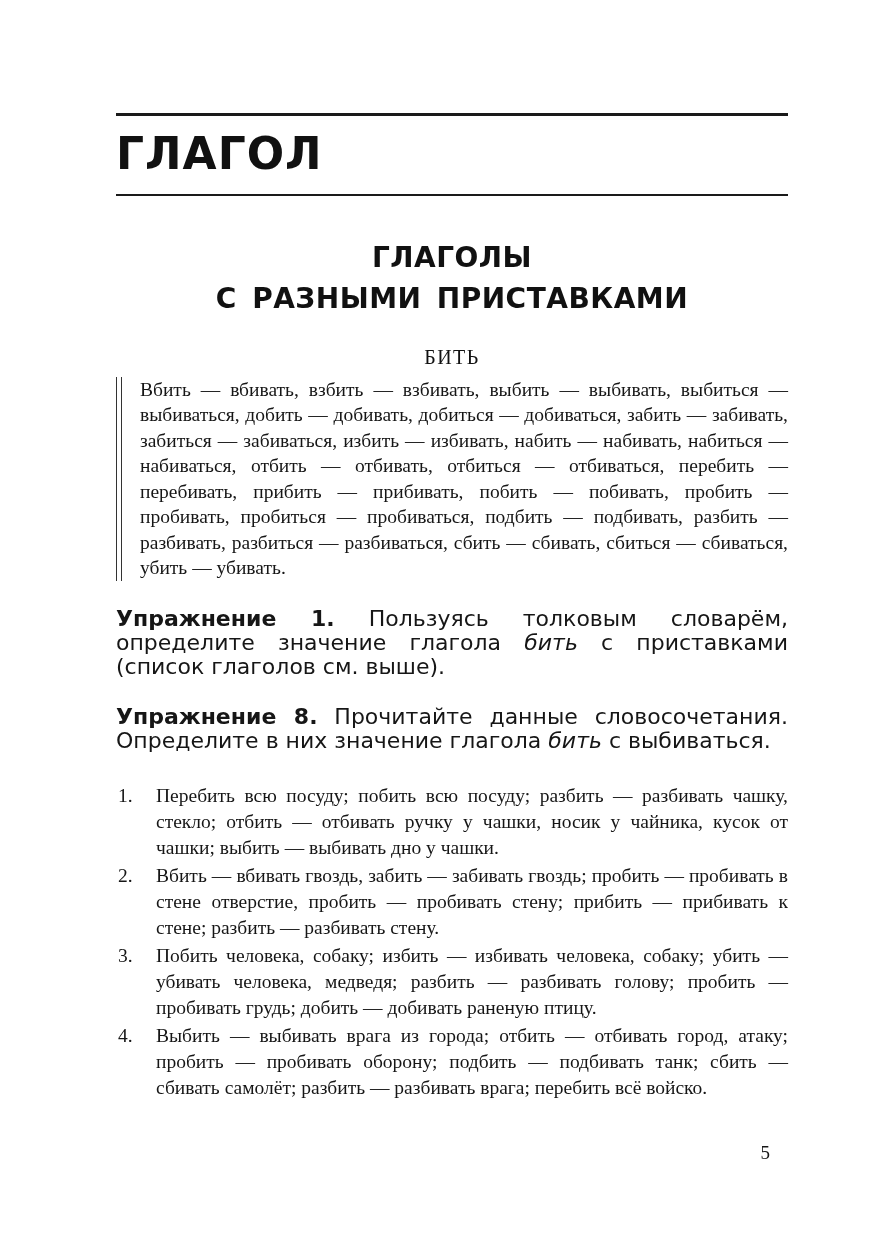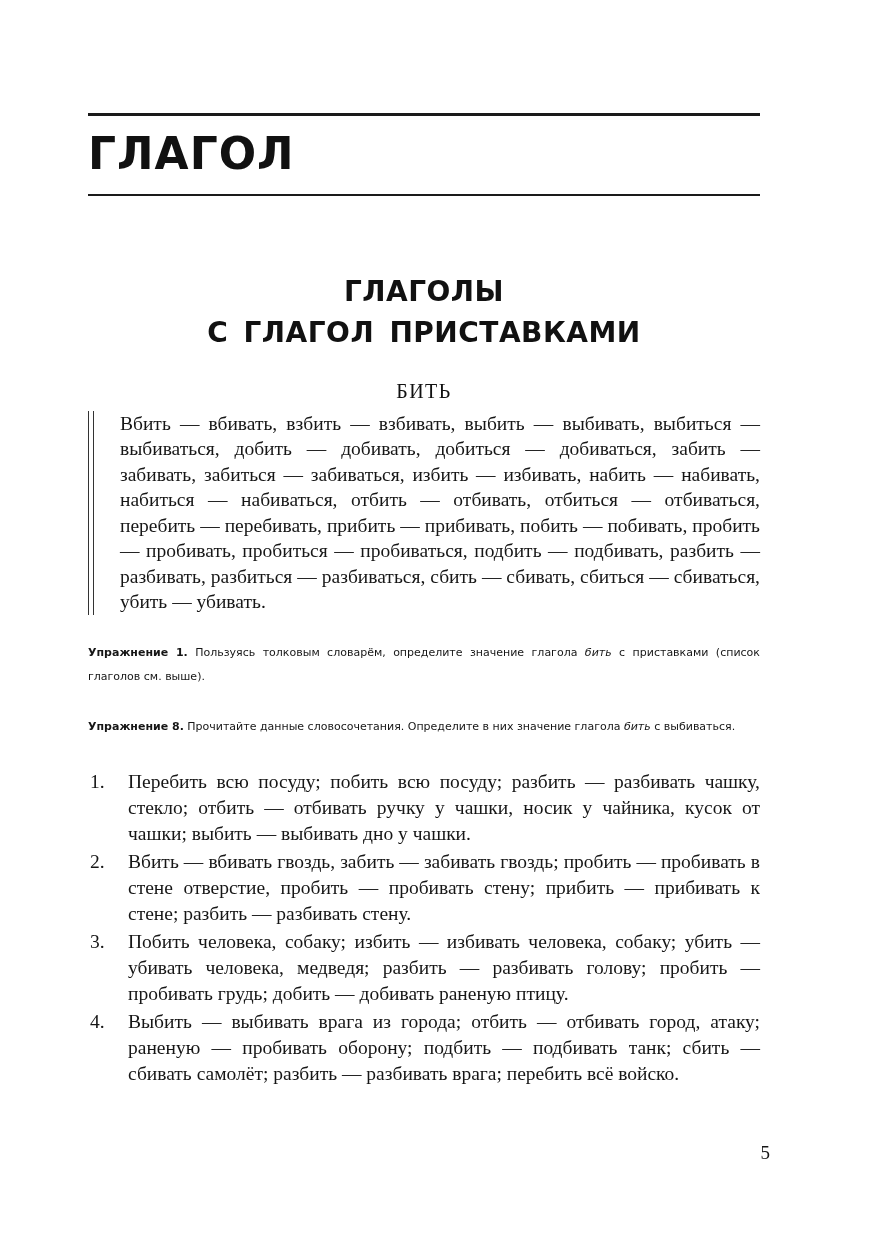--- a/index.html
+++ b/index.html
@@ -11,21 +11,21 @@
     position: relative;
     width: 876px;
     height: 1240px;
     background: #ffffff;
     color: #1a1a1a;
     overflow: hidden;
     font-family: "Liberation Serif", "DejaVu Serif", serif;
   }
   .content {
     position: absolute;
-    left: 88px;
+    left: 116px;
     width: 672px;
     top: 0;
   }
 
   
   .chapter-rule-top {
     margin-top: 113px;
     border: 0;
     border-top: 3px solid #1a1a1a;
   }
@@ -47,54 +47,54 @@
   
   .section-title {
     font-family: "DejaVu Sans", "Liberation Sans", sans-serif;
     font-weight: 700;
     font-size: 28px;
     line-height: 1.45;
     letter-spacing: 0.5px;
     word-spacing: 5px;
     text-align: center;
     color: #111;
-    margin-top: 76px;
+    margin-top: 42px;
   }
 
   
   .subheading {
     font-family: "Liberation Serif", "DejaVu Serif", serif;
     font-size: 20px;
     letter-spacing: 1.5px;
     text-align: center;
     margin-top: 26px;
     color: #111;
   }
 
   
   .verb-block {
     margin-top: 8px;
     border-left: 1.5px solid #333;
     padding-left: 4px;
   }
   .verb-block-inner {
     border-left: 1.5px solid #333;
-    padding-left: 26px;
+    padding-left: 18px;
   }
   .verb-text {
     font-size: 19.5px;
     line-height: 25.5px;
     text-align: justify;
     color: #161616;
   }
 
   
   .exercise {
     font-family: "DejaVu Sans", "Liberation Sans", sans-serif;
-    font-size: 11px;
+    font-size: 22px;
     line-height: 24px;
     text-align: justify;
     color: #161616;
     margin-top: 26px;
   }
   .exercise .ex-label {
     font-weight: 700;
   }
   .exercise .ex-italic {
     font-style: italic;
@@ -133,21 +133,21 @@
 
 <div class="page">
   <div class="content">
 
     <hr class="chapter-rule-top">
     <h1 class="chapter-title">ГЛАГОЛ</h1>
     <hr class="chapter-rule-bottom">
 
     <h2 class="section-title">
       <span>ГЛАГОЛЫ</span><br>
-      <span>С ГЛАГОЛ ПРИСТАВКАМИ</span>
+      <span>С РАЗНЫМИ ПРИСТАВКАМИ</span>
     </h2>
 
     <div class="subheading">БИТЬ</div>
 
     <div class="verb-block">
       <div class="verb-block-inner">
         <p class="verb-text" style="margin:0;">Вбить — вбивать, взбить — взбивать, выбить — выбивать, выбиться — выбиваться, добить — добивать, добиться — добиваться, забить — забивать, забиться — забиваться, избить — избивать, набить — набивать, набиться — набиваться, отбить — отбивать, отбиться — отбиваться, перебить — перебивать, прибить — прибивать, побить — побивать, пробить — пробивать, пробиться — пробиваться, подбить — подбивать, разбить — разбивать, разбиться — разбиваться, сбить — сбивать, сбиться — сбиваться, убить — убивать.</p>
       </div>
     </div>
 
@@ -167,20 +167,20 @@
       <div class="num-item">
         <span class="num">2.</span>
         <span>Вбить — вбивать гвоздь, забить — забивать гвоздь; пробить — пробивать в стене отверстие, пробить — пробивать стену; прибить — прибивать к стене; разбить — разбивать стену.</span>
       </div>
       <div class="num-item">
         <span class="num">3.</span>
         <span>Побить человека, собаку; избить — избивать человека, собаку; убить — убивать человека, медведя; разбить — разбивать голову; пробить — пробивать грудь; добить — добивать раненую птицу.</span>
       </div>
       <div class="num-item">
         <span class="num">4.</span>
-        <span>Выбить — выбивать врага из города; отбить — отбивать город, атаку; раненую — пробивать оборону; подбить — подбивать танк; сбить — сбивать самолёт; разбить — разбивать врага; перебить всё войско.</span>
+        <span>Выбить — выбивать врага из города; отбить — отбивать город, атаку; пробить — пробивать оборону; подбить — подбивать танк; сбить — сбивать самолёт; разбить — разбивать врага; перебить всё войско.</span>
       </div>
     </div>
 
   </div>
 
   <div class="page-number">5</div>
 </div>
 
 </body></html>

